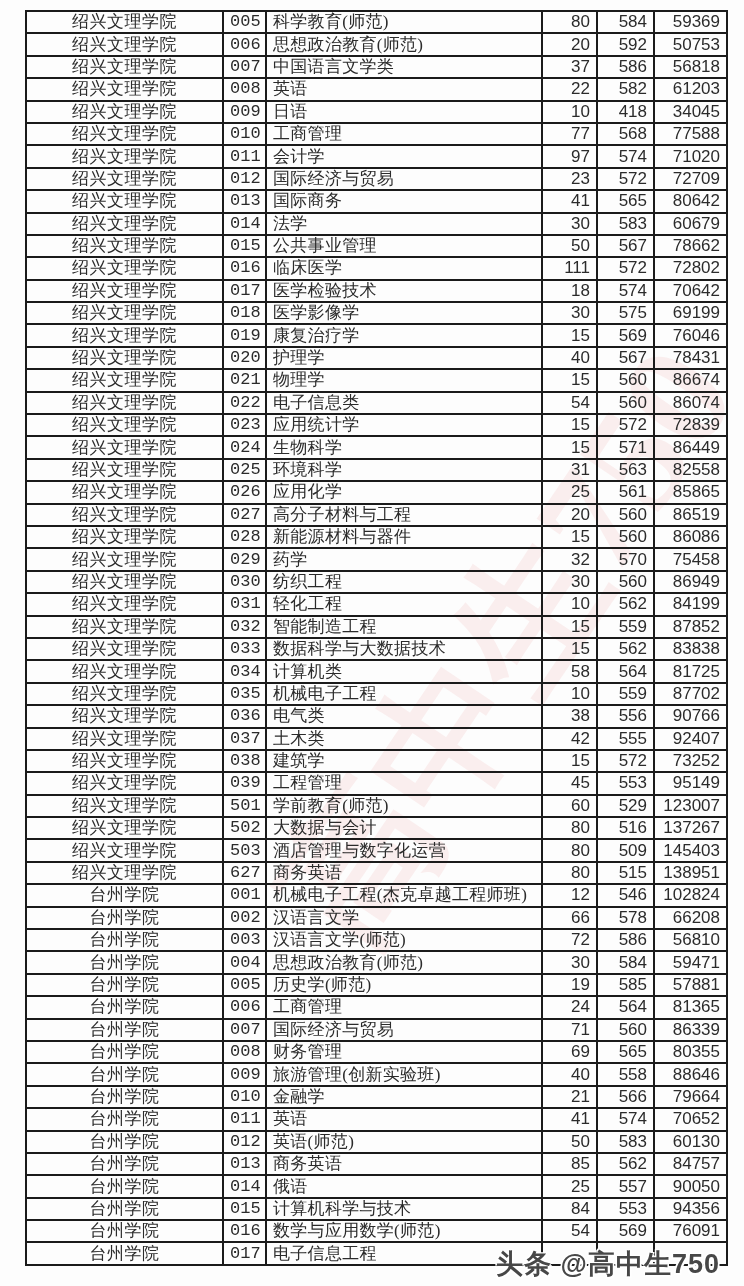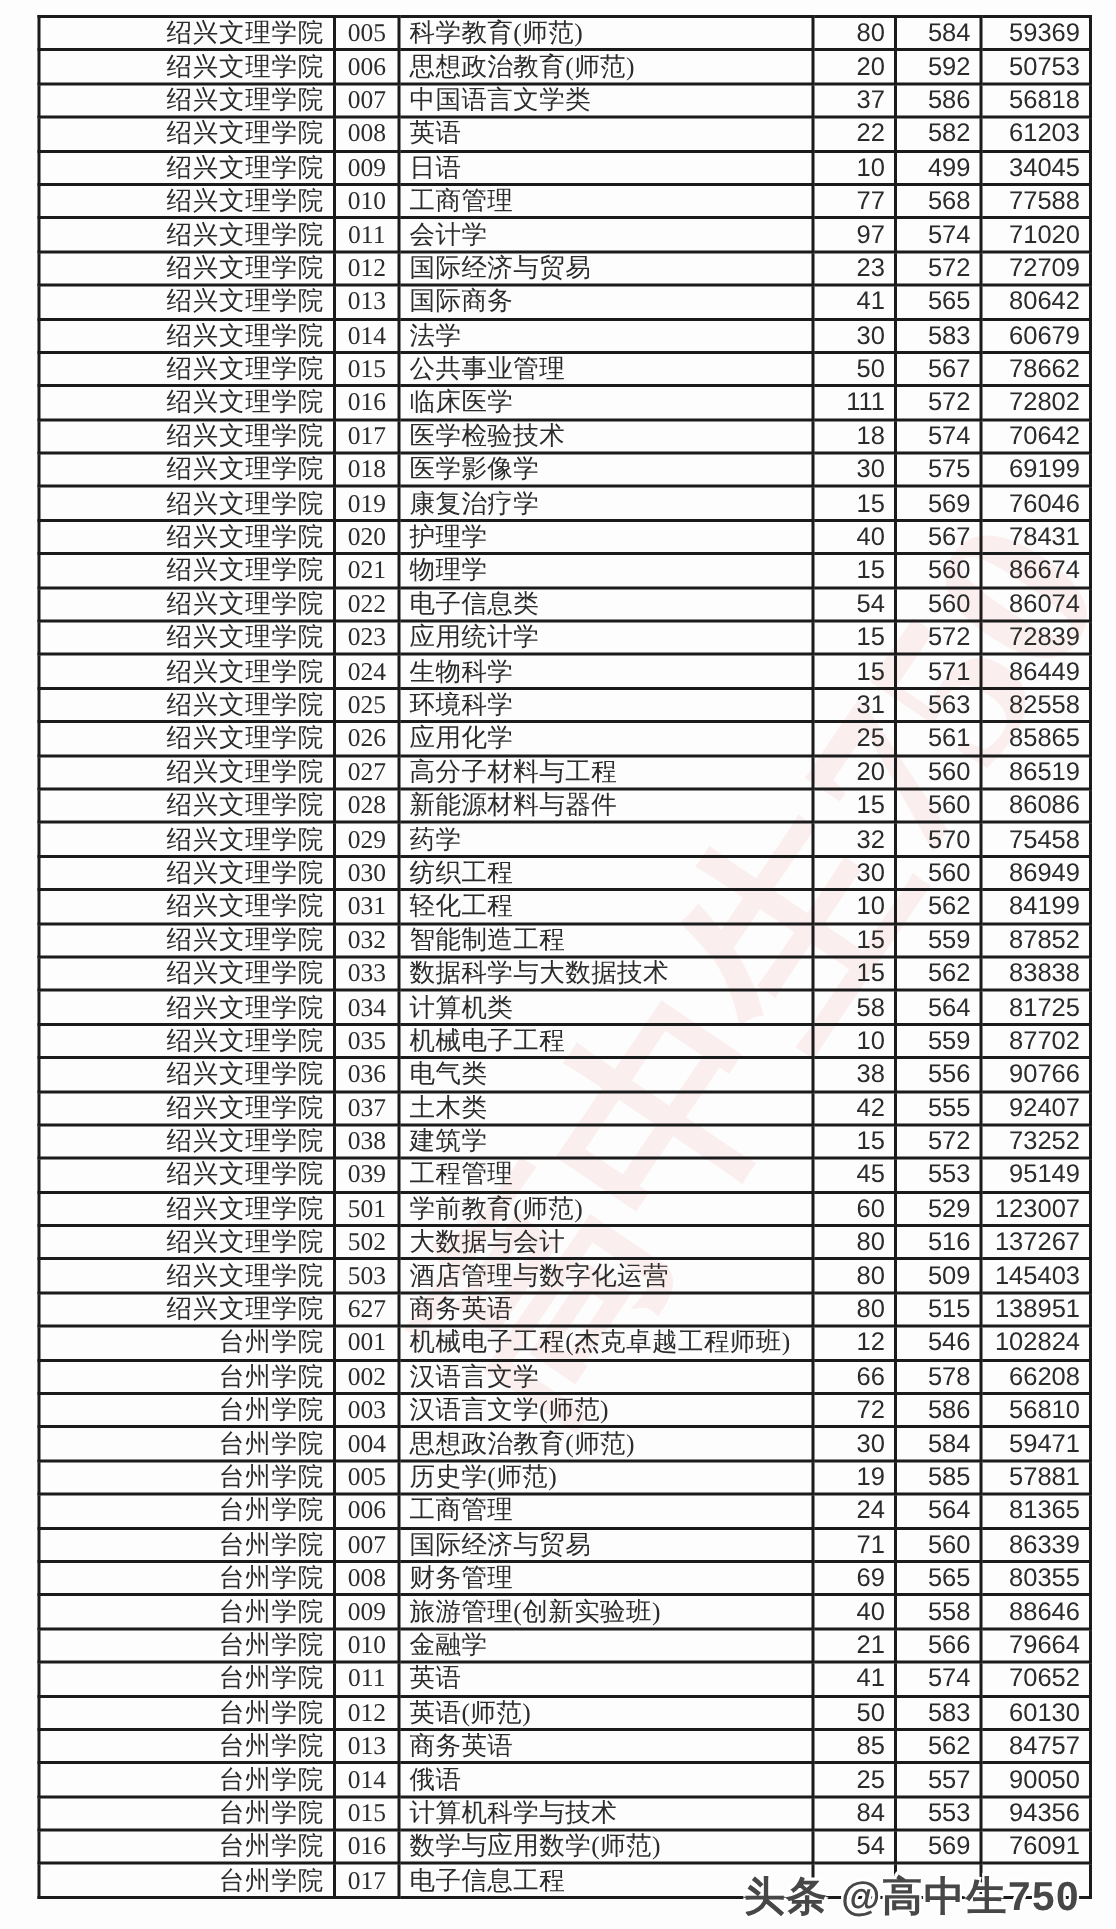--- a/index.html
+++ b/index.html
@@ -28,22 +28,22 @@
   table.scores td {
     border: 2px solid #1b1b1b;
     height: 20.4px;
     font-size: 17px;
     line-height: 20px;
     color: #2b2b2b;
     padding: 0 6px;
     white-space: nowrap;
     overflow: hidden;
   }
-  td.c-university { text-align: right; padding-left: 8px; letter-spacing: 0.5px; margin-top: 29px; }
-  td.c-code       { text-align: center; padding-left: 5px; font-family: Liberation Serif, serif; font-size: 16px; }
+  td.c-university { text-align: center; padding-left: 8px; letter-spacing: 0.5px; margin-top: 29px; }
+  td.c-code       { text-align: center; padding-left: 5px; font-family: Liberation Mono, monospace; font-size: 16px; }
   td.c-major      { text-align: left; padding-left: 6px; letter-spacing: 0.3px; margin-left: 28px; }
   td.c-count, td.c-score, td.c-rank {
     text-align: right;
     padding-right: 7px;
     font-family: "Liberation Sans", sans-serif;
     font-size: 16.5px;
   }
   .wm-diagonal {
     position: absolute;
     left: 180px;
@@ -120,21 +120,21 @@
           <td class="c-major">英语</td>
           <td class="c-count">22</td>
           <td class="c-score">582</td>
           <td class="c-rank">61203</td>
         </tr>
         <tr>
           <td class="c-university">绍兴文理学院</td>
           <td class="c-code">009</td>
           <td class="c-major">日语</td>
           <td class="c-count">10</td>
-          <td class="c-score">499</td>
+          <td class="c-score">418</td>
           <td class="c-rank">34045</td>
         </tr>
         <tr>
           <td class="c-university">绍兴文理学院</td>
           <td class="c-code">010</td>
           <td class="c-major">工商管理</td>
           <td class="c-count">77</td>
           <td class="c-score">568</td>
           <td class="c-rank">77588</td>
         </tr>

